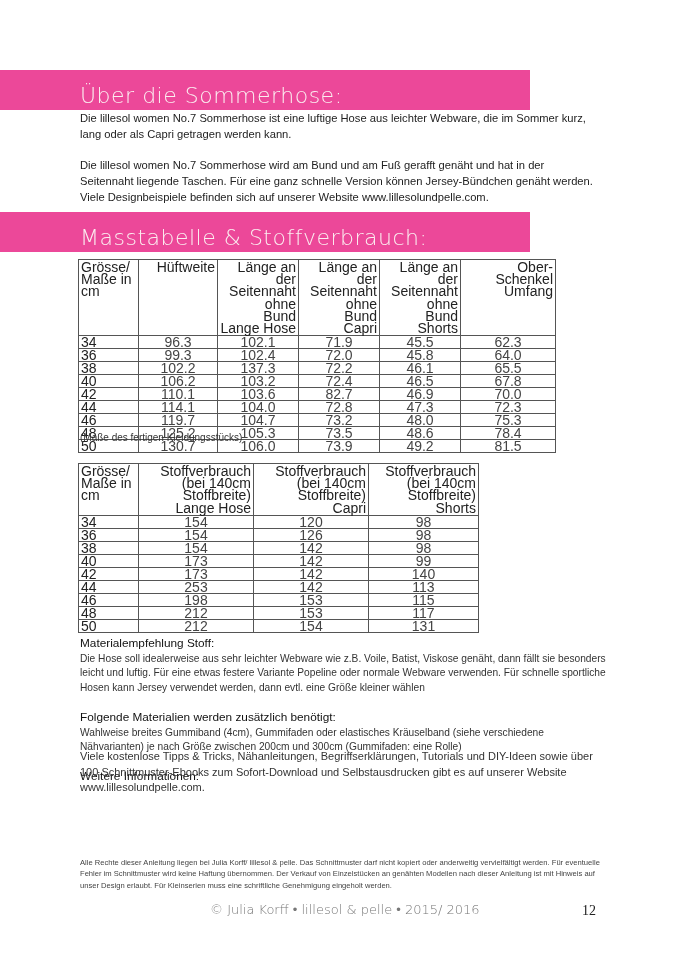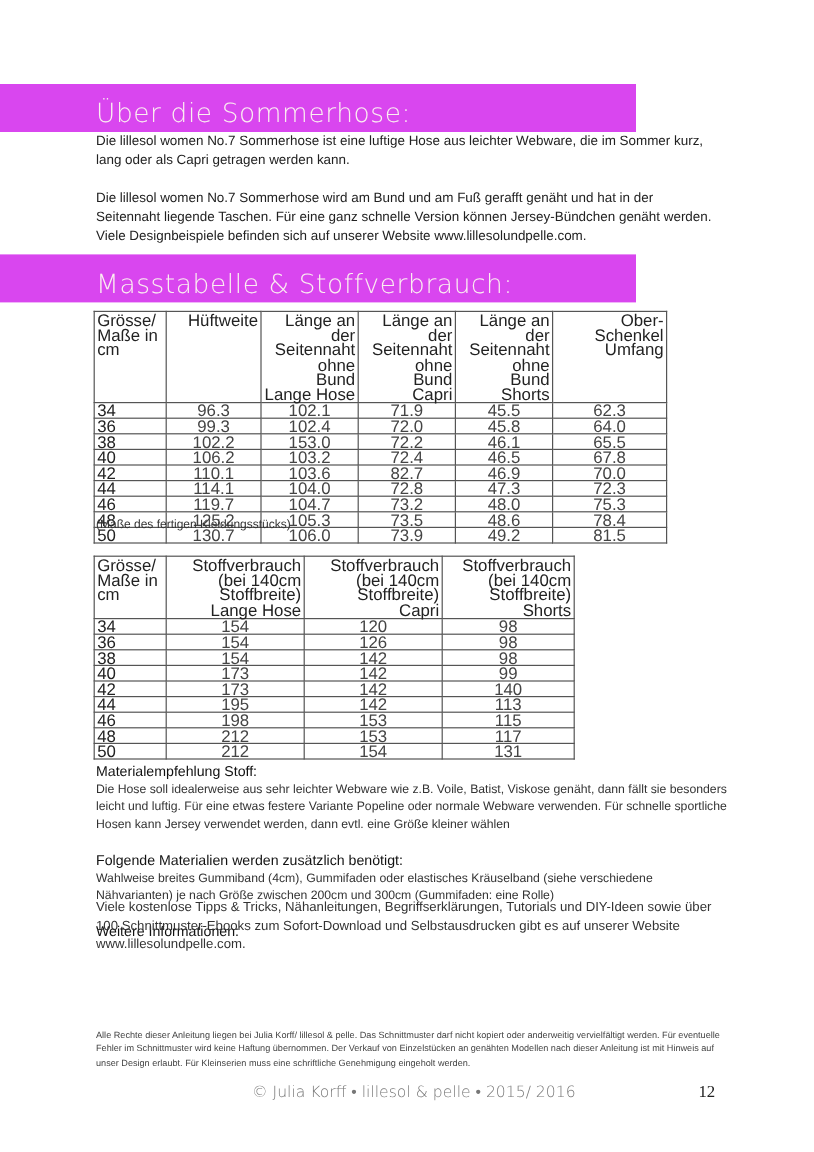--- a/index.html
+++ b/index.html
@@ -1,18 +1,18 @@
 <!DOCTYPE html>
 <html><head>
 <meta charset="utf-8">
 <style>
   html, body { margin: 0; padding: 0; background: #ffffff; }
   body { width: 678px; height: 960px; position: relative; overflow: hidden;
          font-family: "Liberation Sans", sans-serif; color: #222; }
-  .banner { position: absolute; left: 0; width: 530px; height: 40px; background: #d946ef; }
+  .banner { position: absolute; left: 0; width: 530px; height: 40px; background: #ec4899; }
   .banner-title { position: absolute; left: 80px; bottom: 2px; font-size: 22px; color: #fbeef0;
          font-family: "DejaVu Sans", sans-serif; font-weight: 300; letter-spacing: 0.5px; white-space: nowrap; }
   .para { position: absolute; left: 80px; width: 520px; font-size: 11.2px; line-height: 16px; color: #222; margin: 0; }
   table.grid { position: absolute; border-collapse: collapse; font-size: 14px; color: #222; }
   table.grid th, table.grid td { border: 1px solid #555; padding: 0 2px; }
   table.grid th { font-weight: normal; vertical-align: top; text-align: right; line-height: 12.2px; padding-top: 1px; padding-bottom: 1px; }
   table.grid th.first { text-align: left; }
   table.grid td { height: 12px; line-height: 12px; text-align: center; color: #444; }
   table.grid td.size { text-align: left; color: #222; }
   .note { position: absolute; left: 80px; top: 432px; font-size: 10px; color: #333; }
@@ -72,21 +72,21 @@
         <td class="size">36</td>
         <td>99.3</td>
         <td>102.4</td>
         <td>72.0</td>
         <td>45.8</td>
         <td>64.0</td>
       </tr>
     <tr>
         <td class="size">38</td>
         <td>102.2</td>
-        <td>153.0</td>
+        <td>137.3</td>
         <td>72.2</td>
         <td>46.1</td>
         <td>65.5</td>
       </tr>
     <tr>
         <td class="size">40</td>
         <td>106.2</td>
         <td>103.2</td>
         <td>72.4</td>
         <td>46.5</td>
@@ -179,21 +179,21 @@
         <td>99</td>
       </tr>
     <tr>
         <td class="size">42</td>
         <td>173</td>
         <td>142</td>
         <td>140</td>
       </tr>
     <tr>
         <td class="size">44</td>
-        <td>195</td>
+        <td>253</td>
         <td>142</td>
         <td>113</td>
       </tr>
     <tr>
         <td class="size">46</td>
         <td>198</td>
         <td>153</td>
         <td>115</td>
       </tr>
     <tr>

